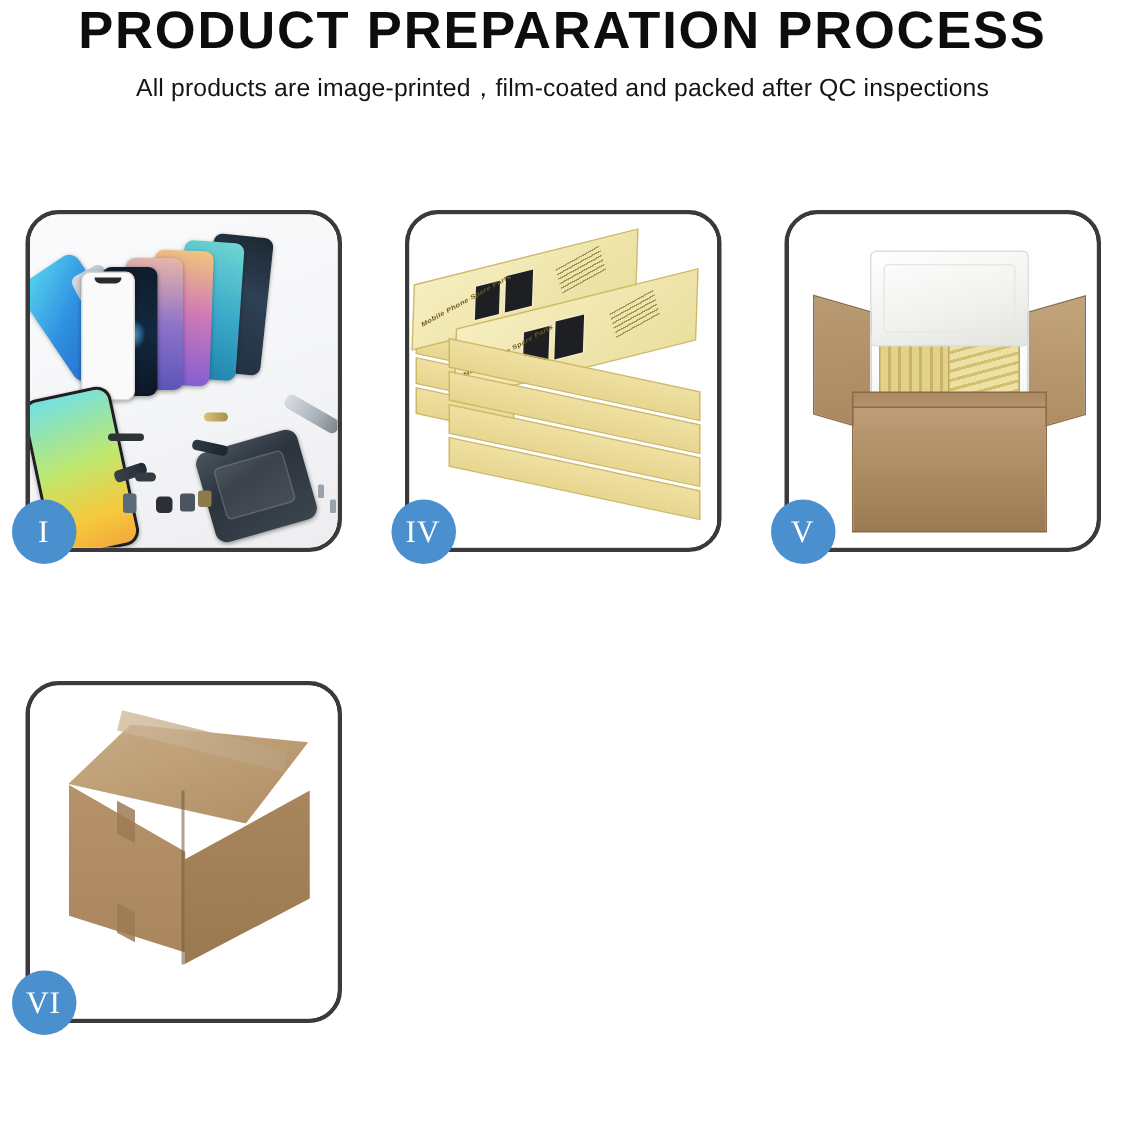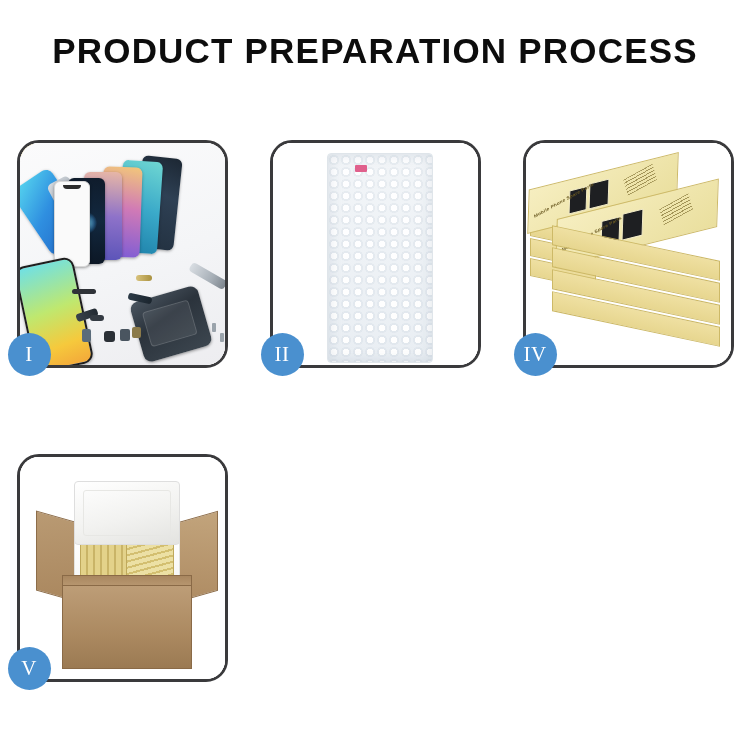--- a/index.html
+++ b/index.html
@@ -12,21 +12,20 @@
     height: 750px;
     overflow: hidden;
     font-family: "Liberation Sans", sans-serif;
     color: #111111;
     position: relative;
   }
 
   
   .header {
     width: 750px;
-    padding-top: 30px;
     text-align: center;
   }
   .title {
     font-size: 35px;
     font-weight: bold;
     letter-spacing: 1.2px;
     line-height: 42px;
     color: #0d0d0d;
     white-space: nowrap;
   }
@@ -316,20 +315,21 @@
   .c6-seamL2 { position:absolute; left:58px; top:148px; width:12px; height:20px;
     background:#9b7a53; transform:skewY(28deg); opacity:0.85; }
   .c6-edge { position:absolute; left:101px; top:70px; width:2px; height:116px;
     background:rgba(110,86,58,0.55); }
 </style>
 </head>
 <body>
 
 <div class="header">
   <div class="title">PRODUCT PREPARATION PROCESS</div>
+  <div class="subtitle">All products are image-printed，film-coated and packed after QC inspections</div>
 </div>
 
 <div class="grid">
 
   <div class="panel">
     <div class="panel-inner">
       <div class="p1-bg"></div>
       <div class="ph tilt"></div>
       <div class="ph f1"></div>
       <div class="ph f2"></div>
@@ -350,34 +350,20 @@
       <div class="part pt-sm3"></div>
       <div class="part pt-sm4"></div>
       <div class="part pt-sm5"></div>
       <div class="part screw1"></div>
       <div class="part screw2"></div>
       <div class="part tool"></div>
     </div>
     <div class="badge">I</div>
   </div>
 
-  <div class="panel">
-    <div class="panel-inner">
-      <div class="p2-bg"></div>
-      <div class="lcd"></div>
-      <div class="lcd-conn"></div>
-      <div class="lcd-flex"></div>
-      <div class="lcd-chip"></div>
-      <div class="lcd-gold1"></div>
-      <div class="lcd-gold2"></div>
-      <div class="bubblebag"></div>
-      <div class="pink-tab"></div>
-    </div>
-    <div class="badge">II</div>
-  </div>
 
 
   <div class="panel">
     <div class="panel-inner">
       <div class="p4-bg"></div>
       <div class="stack">
 
         <div class="sbox" style="left:4px;  top:62px;  width:64px; height:16px; transform:skewY(12deg);"></div>
         <div class="sbox" style="left:4px;  top:82px;  width:64px; height:16px; transform:skewY(12deg);"></div>
         <div class="sbox" style="left:4px;  top:102px; width:64px; height:16px; transform:skewY(12deg);"></div>
@@ -414,14 +400,27 @@
       <div class="c5-foam"></div>
       <div class="c5-contents"></div>
       <div class="c5-contents2"></div>
       <div class="c5-lid"></div>
       <div class="c5-bodytop"></div>
       <div class="c5-body"></div>
     </div>
     <div class="badge">V</div>
   </div>
 
+  <div class="panel">
+    <div class="panel-inner">
+      <div class="p6-bg"></div>
+      <div class="c6-lid"></div>
+      <div class="c6-tape"></div>
+      <div class="c6-left"></div>
+      <div class="c6-right"></div>
+      <div class="c6-edge"></div>
+      <div class="c6-seamL"></div>
+      <div class="c6-seamL2"></div>
+    </div>
+    <div class="badge">VI</div>
+  </div>
 
 </div>
 
 </body></html>

